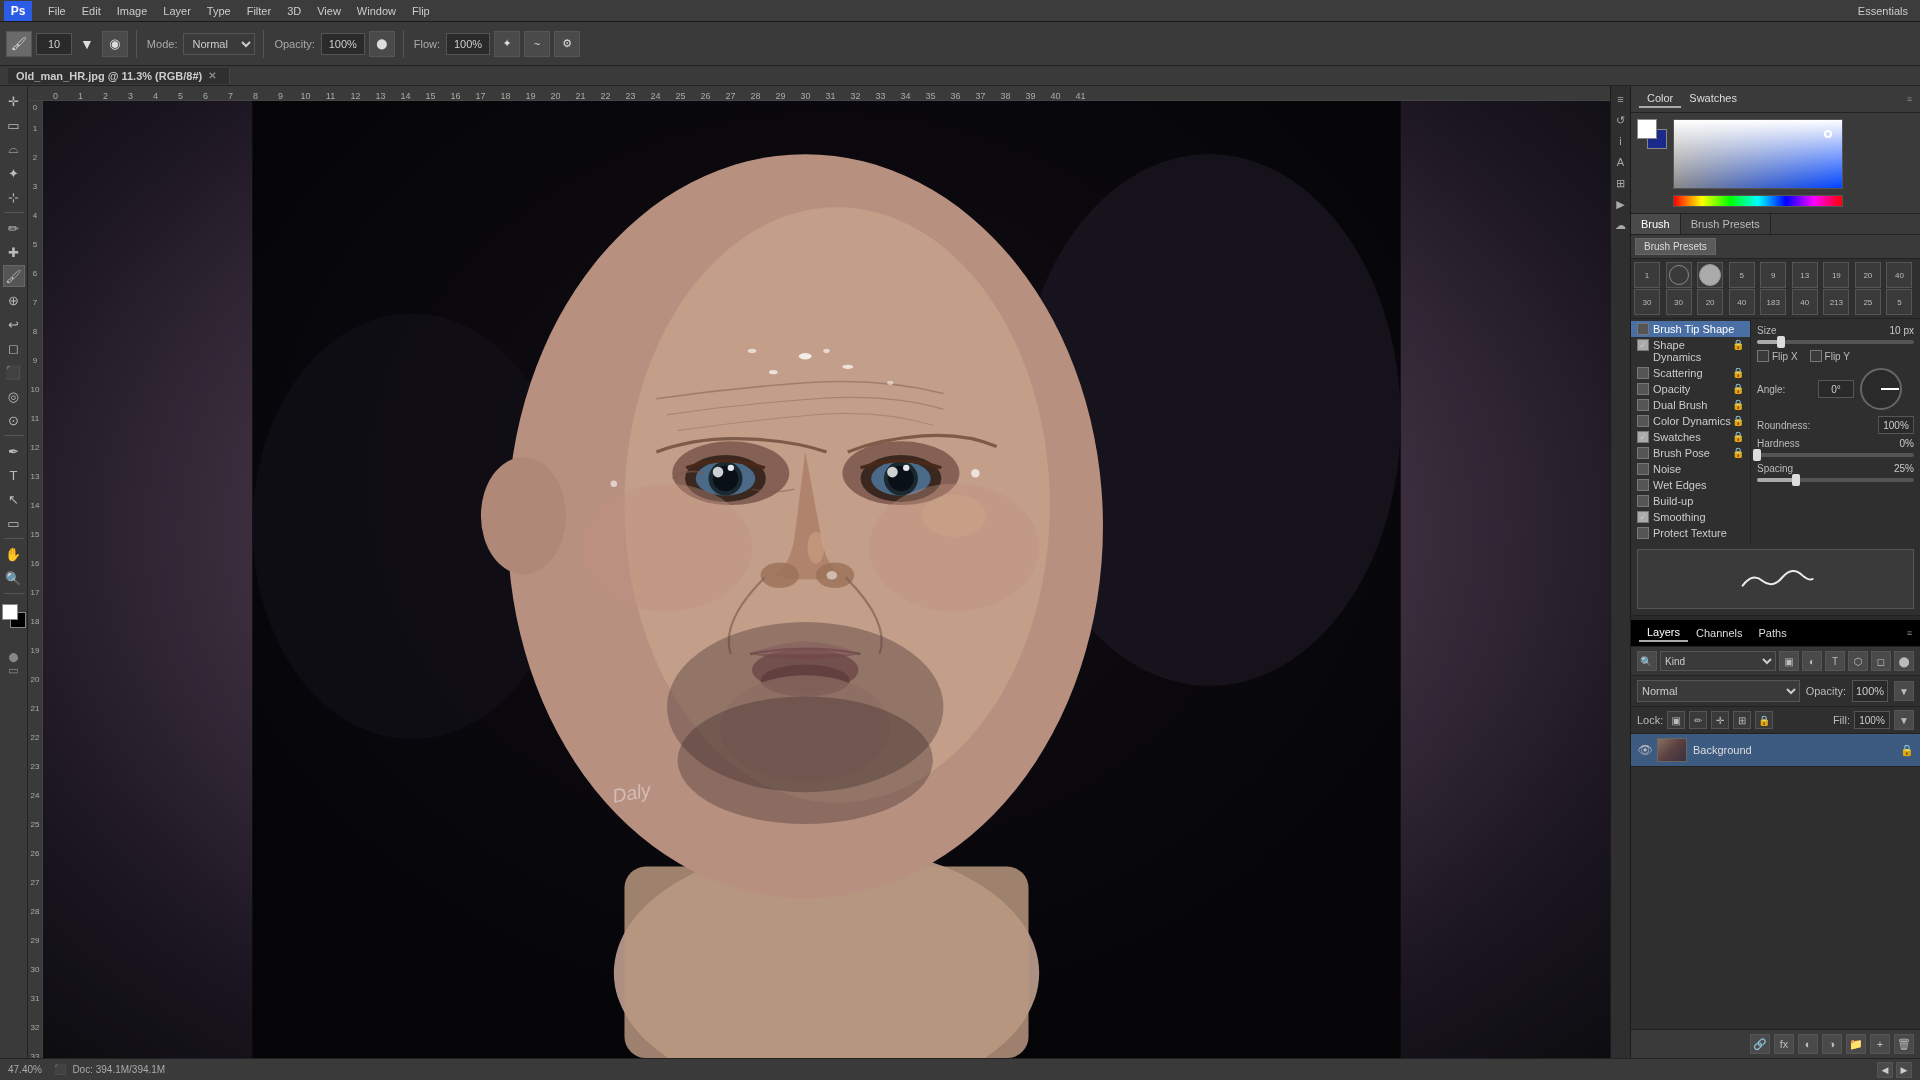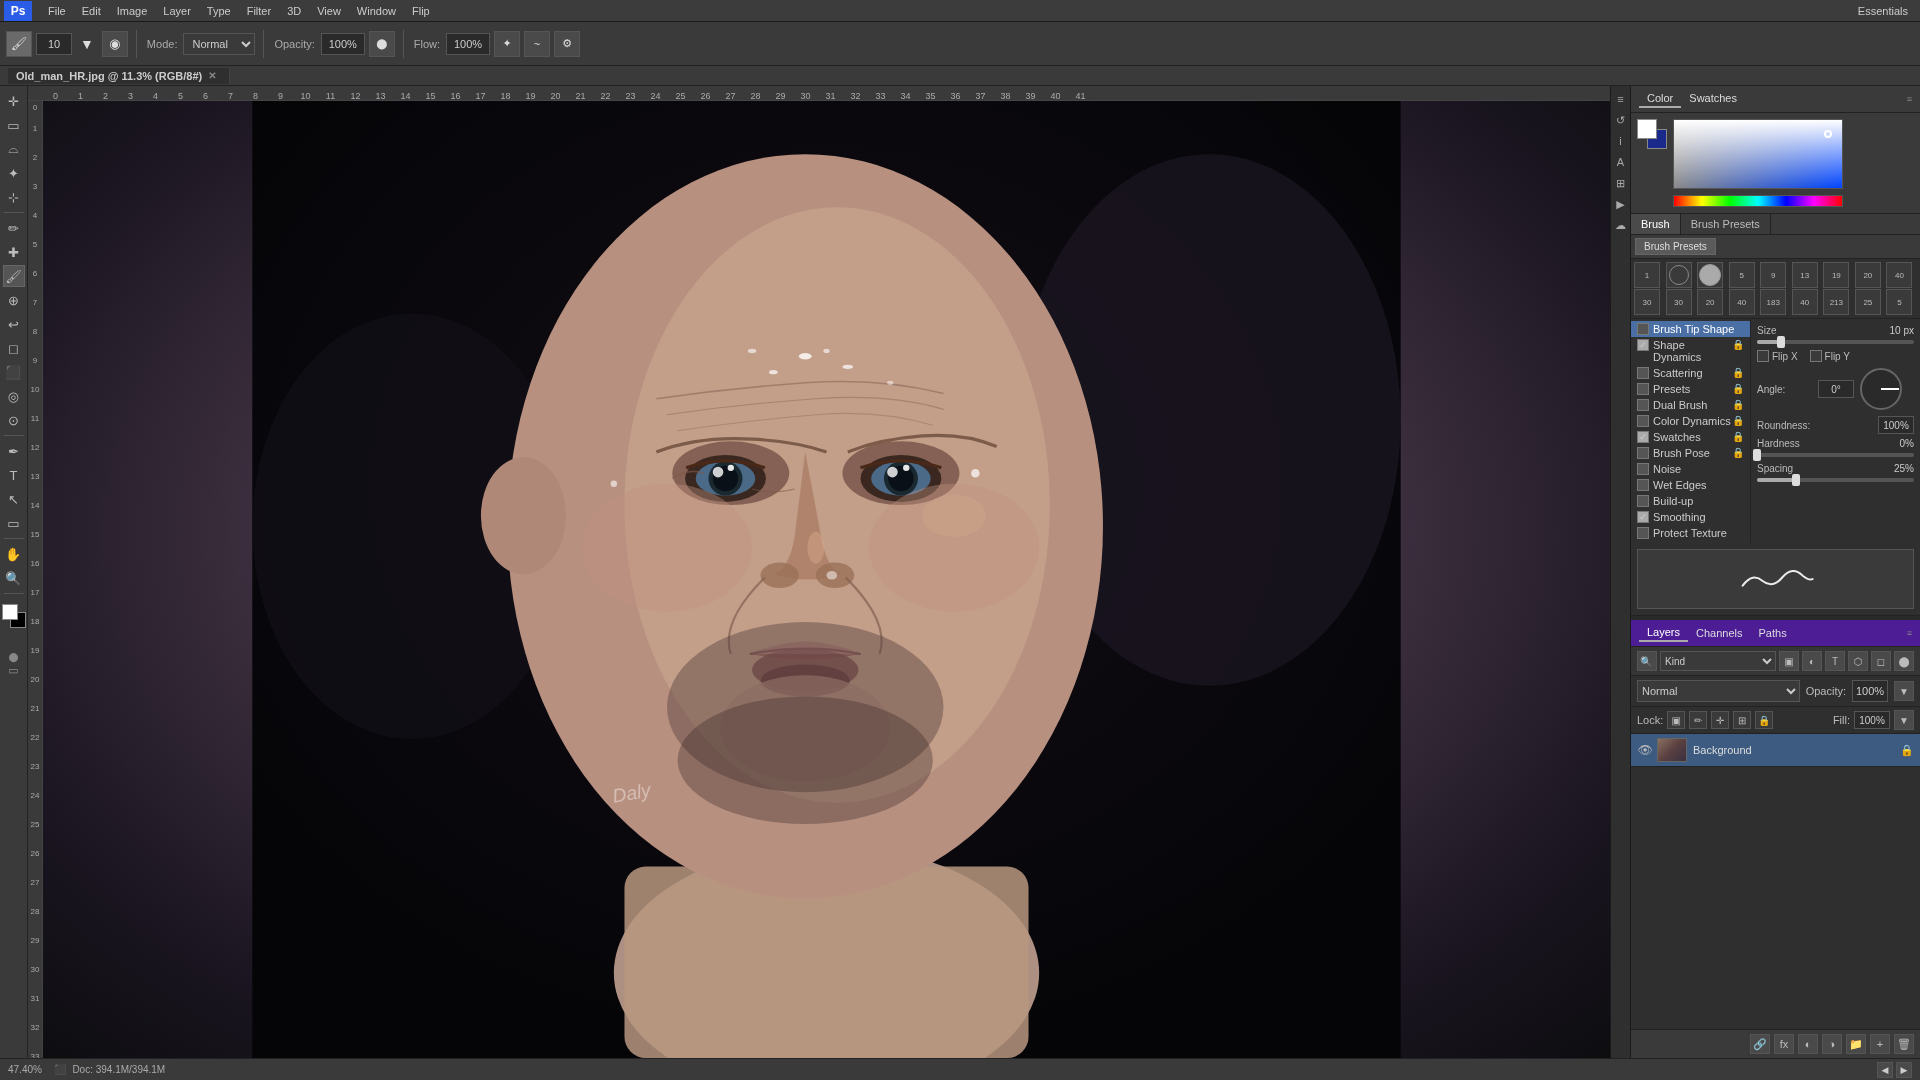--- a/index.html
+++ b/index.html
@@ -67,21 +67,21 @@
     .brush-setting-cb.checked { background: #aaa; }
     .brush-setting-label { font-size: 11px; color: #ccc; flex: 1; }
     .brush-setting-item.active-setting { background: #4a6fa5; }
     .brush-setting-item.active-setting .brush-setting-label { color: white; }
     .lock-icon { width: 12px; height: 12px; margin-left: auto; font-size: 10px; color: #888; }
     .brush-preview { height: 60px; background: #3a3a3a; margin: 6px; border: 1px solid #555; display: flex; align-items: center; justify-content: center; }
     .brush-preview svg { width: 80px; height: 40px; }
 
     
     #layers-panel { flex: 1; background: #2f2f2f; display: flex; flex-direction: column; overflow: hidden; }
-    .layers-header { display: flex; align-items: center; padding: 4px 8px; background: #4c1d95; border-bottom: 1px solid #222; }
+    .layers-header { display: flex; align-items: center; padding: 4px 8px; background: #000000; border-bottom: 1px solid #222; }
     .layers-tab { font-size: 11px; color: #ddd; padding: 2px 8px; cursor: pointer; }
     .layers-tab.active { color: white; border-bottom: 2px solid #aaa; }
     .layers-toolbar { display: flex; align-items: center; padding: 4px 6px; background: #353535; border-bottom: 1px solid #222; gap: 3px; }
     .layers-tool-btn { width: 20px; height: 20px; background: #4a4a4a; border: 1px solid #555; display: flex; align-items: center; justify-content: center; cursor: pointer; font-size: 10px; color: #bbb; }
     .kind-select { height: 20px; background: #3a3a3a; border: 1px solid #555; color: #ccc; font-size: 10px; flex: 1; }
     .layers-controls { padding: 4px 6px; display: flex; align-items: center; gap: 6px; border-bottom: 1px solid #222; background: #2f2f2f; }
     .blend-select { flex: 1; height: 22px; background: #3a3a3a; border: 1px solid #555; color: #ccc; font-size: 11px; }
     .opacity-label { font-size: 11px; color: #bbb; }
     .opacity-input { width: 36px; height: 22px; background: #2a2a2a; border: 1px solid #555; color: #ccc; text-align: center; font-size: 11px; }
     .layers-lock { padding: 3px 6px; display: flex; align-items: center; gap: 4px; border-bottom: 1px solid #222; background: #2f2f2f; }
@@ -518,21 +518,21 @@
             <span class="brush-setting-label">Shape Dynamics</span>
             <span class="lock-icon">🔒</span>
           </div>
           <div class="brush-setting-item">
             <div class="brush-setting-cb"></div>
             <span class="brush-setting-label">Scattering</span>
             <span class="lock-icon">🔒</span>
           </div>
           <div class="brush-setting-item">
             <div class="brush-setting-cb"></div>
-            <span class="brush-setting-label">Presets</span>
+            <span class="brush-setting-label">Opacity</span>
             <span class="lock-icon">🔒</span>
           </div>
           <div class="brush-setting-item">
             <div class="brush-setting-cb"></div>
             <span class="brush-setting-label">Dual Brush</span>
             <span class="lock-icon">🔒</span>
           </div>
           <div class="brush-setting-item">
             <div class="brush-setting-cb"></div>
             <span class="brush-setting-label">Color Dynamics</span>

